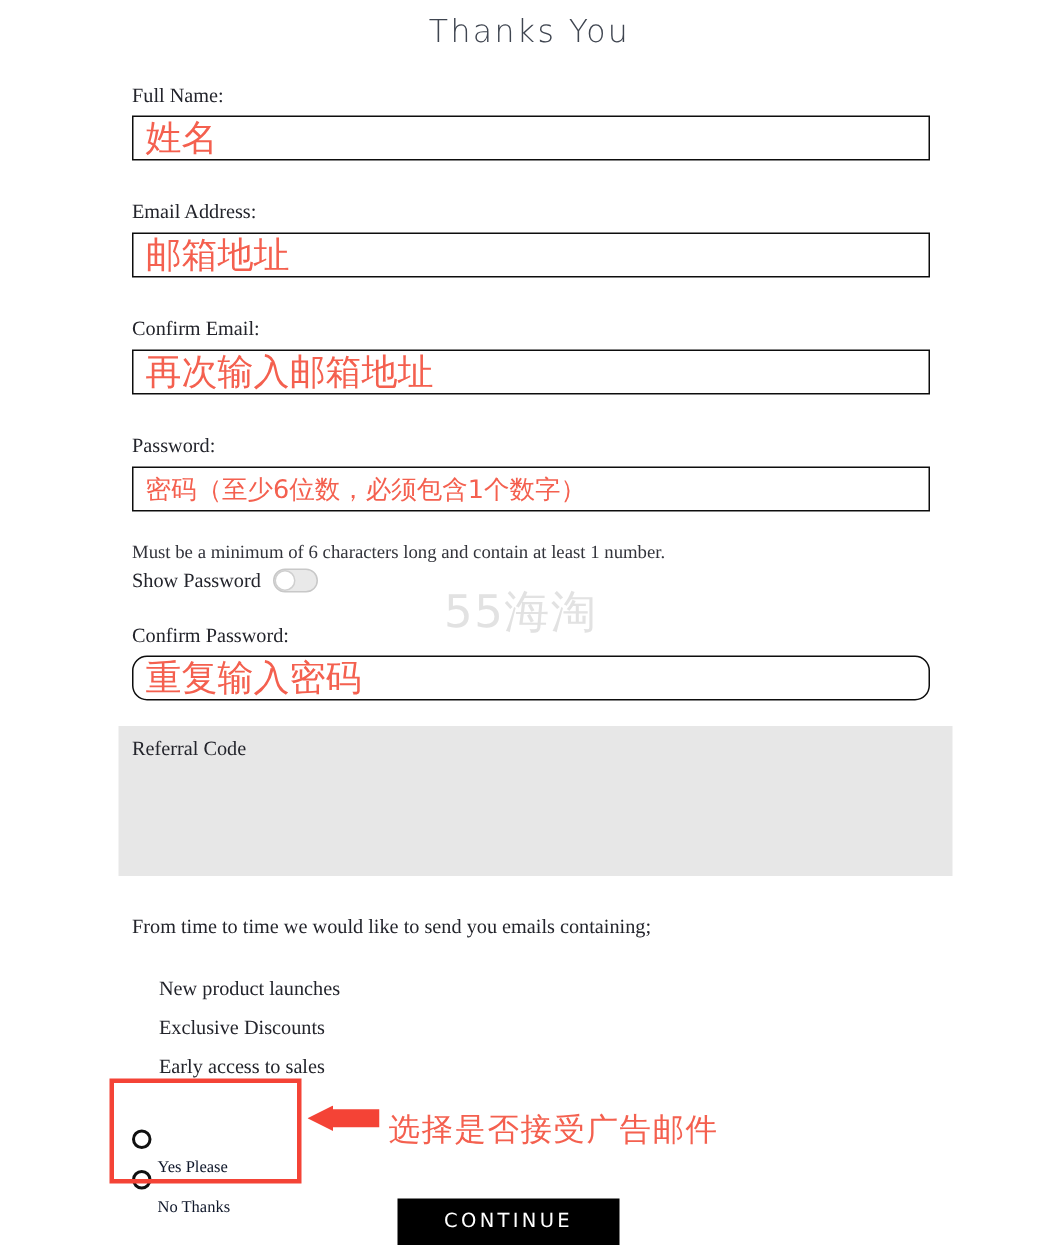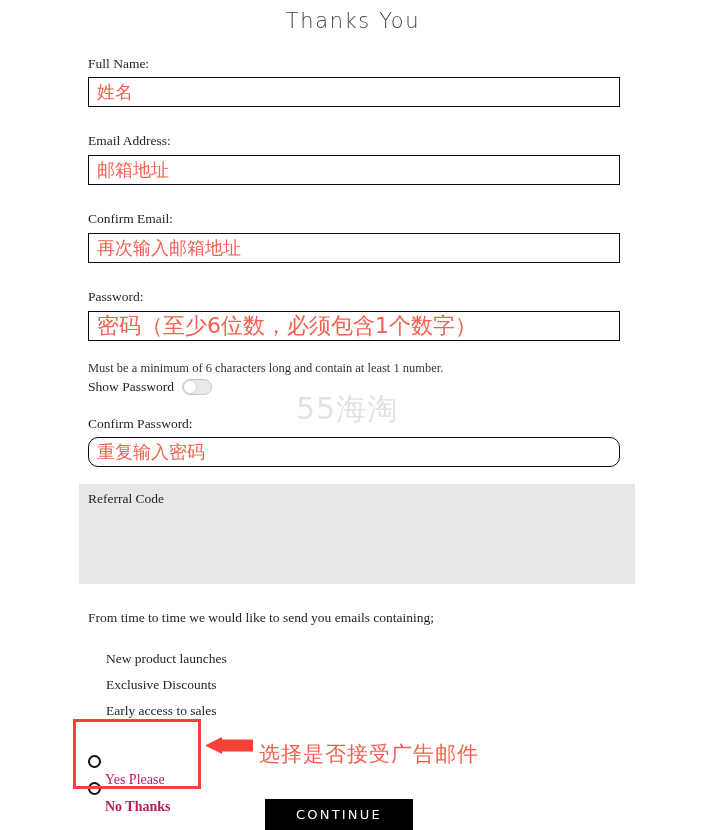--- a/index.html
+++ b/index.html
@@ -64,27 +64,27 @@
     left: 88px;
     width: 532px;
     height: 30px;
     box-sizing: border-box;
     border: 1.4px solid #0d0d0d;
     background: #ffffff;
     padding: 0 8px;
     display: flex;
     align-items: center;
     font-family: "DejaVu Sans", "Liberation Sans", sans-serif;
-    font-size: 18px;
+    font-size: 24px;
     color: #f4604f;
     white-space: nowrap;
     overflow: hidden;
     z-index: 2;
   }
-  .text-input.cjk-lg { font-size: 22px; }
+  .text-input.cjk-lg { font-size: 17px; }
 
   
   .hint-text {
     position: absolute;
     left: 88px;
     font-size: 12.5px;
     color: #33343b;
     line-height: 1;
     white-space: nowrap;
   }
@@ -198,22 +198,22 @@
   .radio-dot {
     width: 13px;
     height: 13px;
     border-radius: 50%;
     border: 2.2px solid #101010;
     background: #ffffff;
     box-sizing: border-box;
     flex: 0 0 auto;
   }
   .radio-row .lbl {
-    font-size: 14px;
-    color: #be185d;
+    font-size: 11px;
+    color: #0f172a;
     line-height: 1;
     margin-top: 38px;
   }
 
   
   .annot-box {
     position: absolute;
     left: 73px;
     top: 719px;
     width: 128px;
@@ -300,21 +300,21 @@
 
   <div class="prefs-intro">From time to time we would like to send you emails containing;</div>
   <div class="pref-item" style="top:652px;">New product launches</div>
   <div class="pref-item" style="top:678px;">Exclusive Discounts</div>
   <div class="pref-item" style="top:704px;">Early access to sales</div>
 
   <div class="radio-row" style="top:735px;">
     <span class="radio-dot"></span>
     <span class="lbl">Yes Please</span>
   </div>
-  <div class="radio-row" style="top:762px;font-weight:bold;">
+  <div class="radio-row" style="top:762px;">
     <span class="radio-dot"></span>
     <span class="lbl">No Thanks</span>
   </div>
 
   <div class="annot-box"></div>
   <div class="annot-arrow">
     <svg width="48" height="20" viewBox="0 0 48 20" xmlns="http://www.w3.org/2000/svg">
       <path d="M0 3 L17 3 L17 0 L0 10 L17 20 L17 17 L48 17 L48 3 Z" fill="#f44336" transform="translate(0,0) scale(1,0.85)"></path>
       <path d="M2 2 L20 2 L20 -2 L0 10 L20 22 L20 18 L46 18 L46 2 Z" fill="#f44336" opacity="0"></path>
     </svg>

